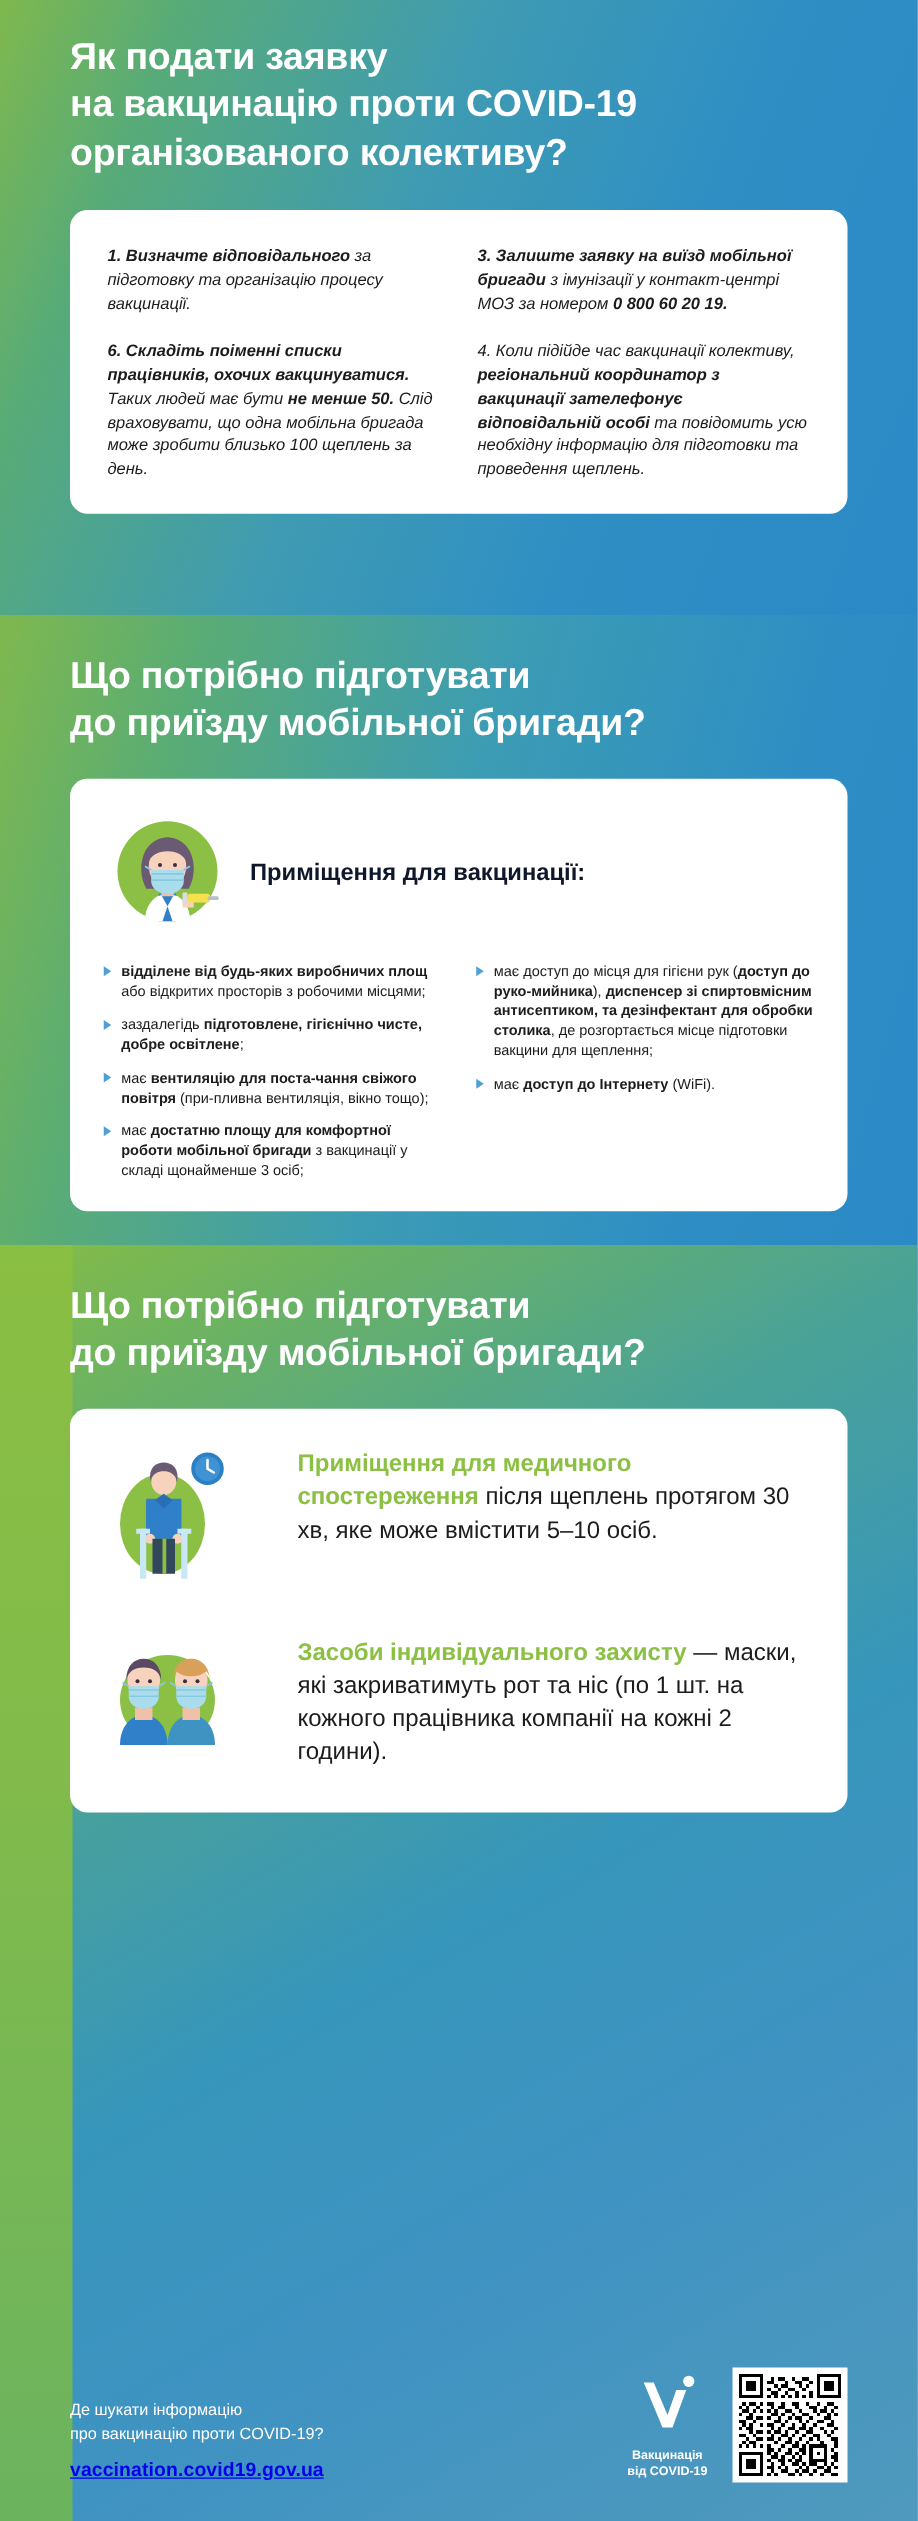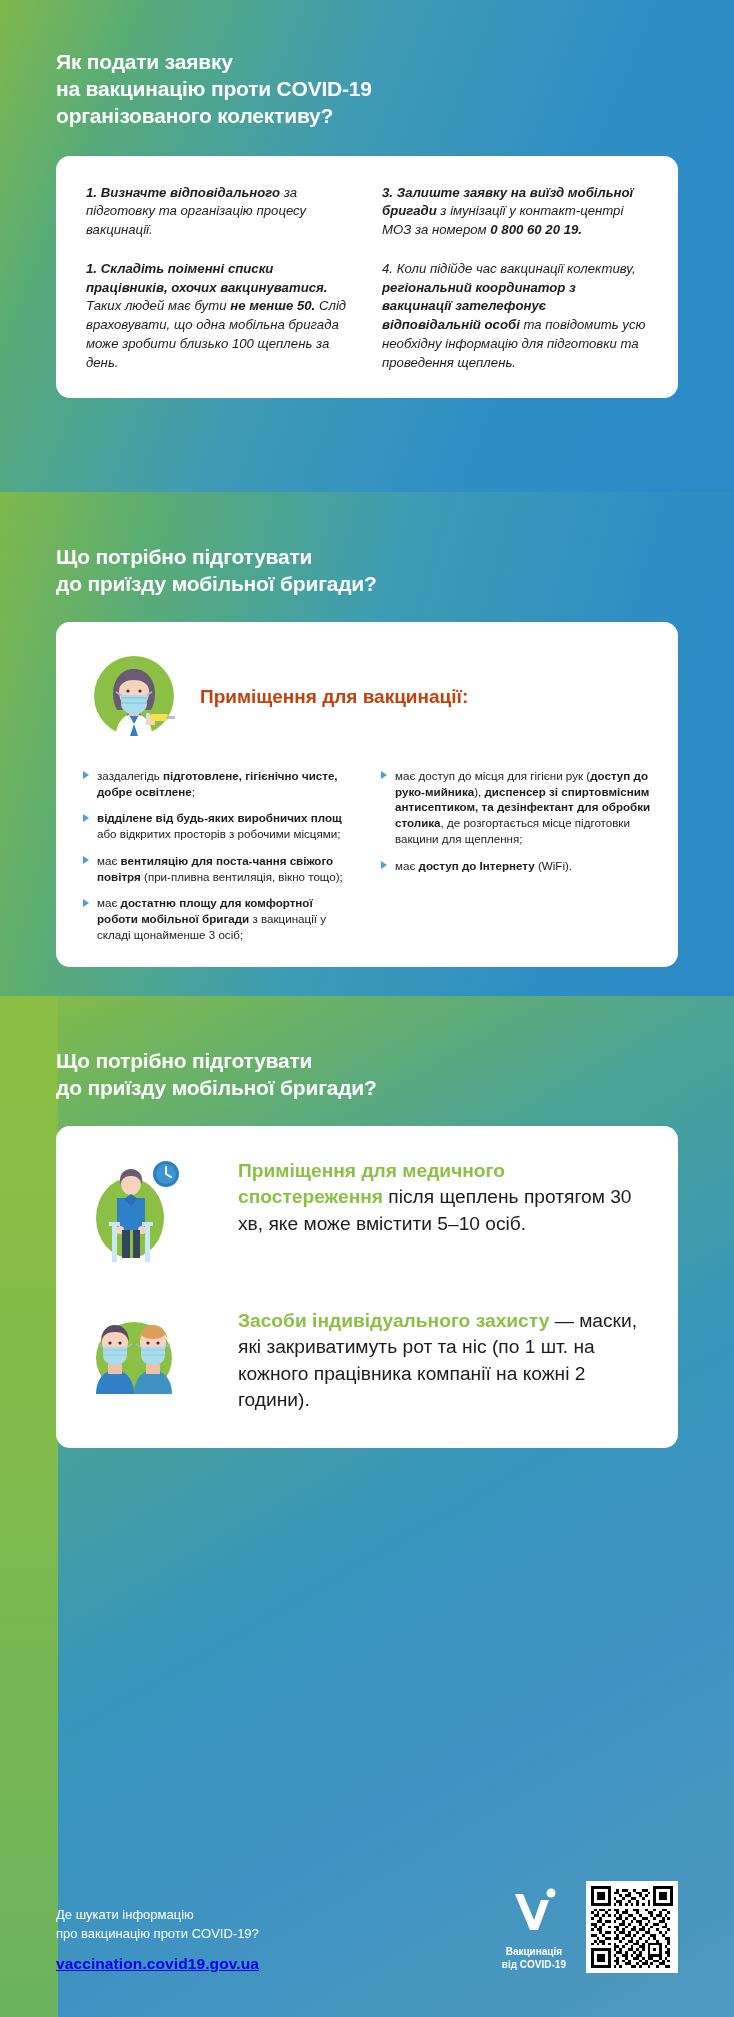--- a/index.html
+++ b/index.html
@@ -47,25 +47,24 @@
     width: 58px; height: 100%;
     background: linear-gradient(180deg, #8abf43 0%, #82bb4a 40%, #76b755 70%, #6cb35f 100%);
     opacity: 1;
     pointer-events: none;
   }
   .band-3 .band-inner { position: relative; z-index: 2; }
 
   
   .heading {
     color: #ffffff;
-    font-size: 21px;
+    font-size: 30px;
     font-weight: bold;
     line-height: 1.28;
     letter-spacing: -0.2px;
-    margin-top: 22px;
   }
   .band-1 .heading { padding: 27px 56px 0 56px; }
   .band-2 .heading { padding: 30px 56px 0 56px; }
   .band-3 .heading { padding: 30px 56px 0 56px; }
 
   
   .card {
     background: #ffffff;
     border-radius: 14px;
     margin: 0 56px;
@@ -94,21 +93,21 @@
 
   
   .c2-head {
     display: flex;
     align-items: center;
     gap: 18px;
     margin-bottom: 20px;
     padding-left: 4px;
   }
   .c2-title {
-    color: #c2410c;
+    color: #0f172a;
     font-size: 19px;
     font-weight: bold;
     line-height: 1.2;
   }
 
   .bullets-wrap {
     display: flex;
     gap: 26px;
   }
   .bullets-wrap > ul { flex: 1; list-style: none; }
@@ -151,21 +150,21 @@
     margin-left: 32px;
   }
   .feature-text b { color: #8cc044; font-weight: bold; }
 
   
   .footer {
     position: absolute;
     left: 0;
     bottom: 0;
     width: 100%;
-    padding: 0 56px 44px 56px;
+    padding: 0 56px 31px 56px;
     display: flex;
     align-items: flex-end;
     justify-content: space-between;
   }
   .footer-left { color: #ffffff; }
   .footer-q {
     font-size: 13px;
     line-height: 1.42;
     margin-bottom: 12px;
     font-weight: normal;
@@ -208,21 +207,21 @@
 
   <section class="band band-1">
     <h1 class="heading" style="white-space: pre-line;">Як подати заявку
 на вакцинацію проти COVID-19
 організованого колективу?</h1>
 
     <div class="card card-1">
       <div class="two-col">
         <div>
           <p class="step"><b>1. Визначте відповідального</b><span> за підготовку та організацію процесу вакцинації.</span></p>
-          <p class="step"><b>1. Складіть поіменні списки працівників, охочих вакцинуватися.</b><span> Таких людей має бути </span><b>не менше 50.</b><span> Слід враховувати, що одна мобільна бригада може зробити близько 100 щеплень за день.</span></p>
+          <p class="step"><b>6. Складіть поіменні списки працівників, охочих вакцинуватися.</b><span> Таких людей має бути </span><b>не менше 50.</b><span> Слід враховувати, що одна мобільна бригада може зробити близько 100 щеплень за день.</span></p>
         </div>
         <div>
           <p class="step"><b>3. Залиште заявку на виїзд мобільної бригади</b><span> з імунізації у контакт-центрі МОЗ за номером </span><b>0 800 60 20 19.</b></p>
           <p class="step"><span>4. Коли підійде час вакцинації колективу, </span><b>регіональний координатор з вакцинації зателефонує відповідальній особі</b><span> та повідомить усю необхідну інформацію для підготовки та проведення щеплень.</span></p>
         </div>
       </div>
     </div>
   </section>
 
   <section class="band band-2">
@@ -261,22 +260,22 @@
             <rect x="64" y="66" width="18" height="7" rx="2" fill="#f5e14e"></rect>
             <rect x="80" y="68" width="9" height="3" rx="1.2" fill="#b9bfc6"></rect>
             <rect x="60" y="65" width="4" height="9" rx="1" fill="#d9dde2"></rect>
           </svg>
         </span>
         <div class="c2-title">Приміщення для вакцинації:</div>
       </div>
 
       <div class="bullets-wrap">
         <ul>
+          <li><b>відділене від будь-яких виробничих площ</b><span> або відкритих просторів з робочими місцями;</span></li>
           <li><span>заздалегідь </span><b>підготовлене, гігієнічно чисте, добре освітлене</b><span>;</span></li>
-          <li><b>відділене від будь-яких виробничих площ</b><span> або відкритих просторів з робочими місцями;</span></li>
           <li><span>має </span><b>вентиляцію для поста-чання свіжого повітря</b><span> (при-пливна вентиляція, вікно тощо);</span></li>
           <li><span>має </span><b>достатню площу для комфортної роботи мобільної бригади</b><span> з вакцинації у складі щонайменше 3 осіб;</span></li>
         </ul>
         <ul>
           <li><span>має доступ до місця для гігієни рук (</span><b>доступ до руко-мийника</b><span>), </span><b>диспенсер зі спиртовмісним антисептиком, та дезінфектант для обробки столика</b><span>, де розгортається місце підготовки вакцини для щеплення;</span></li>
           <li><span>має </span><b>доступ до Інтернету</b><span> (WiFi).</span></li>
         </ul>
       </div>
     </div>
   </section>

